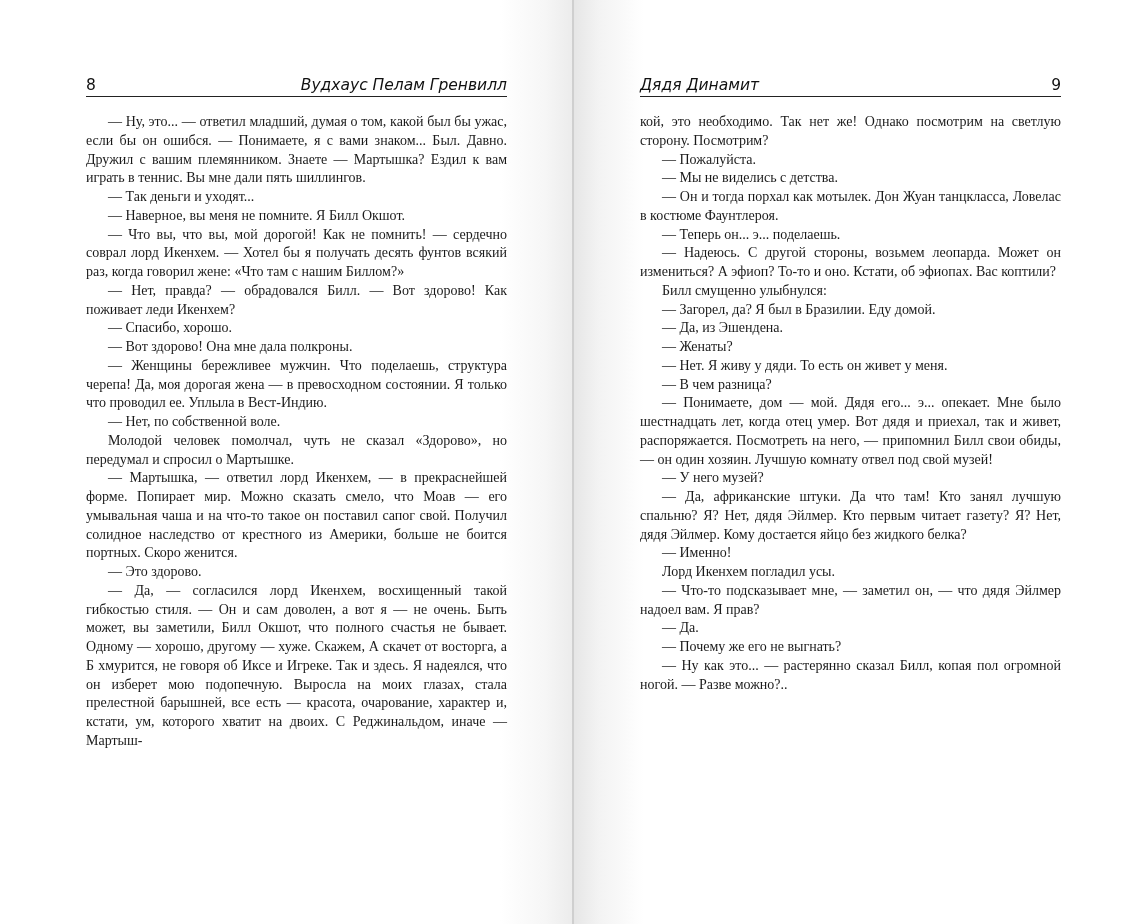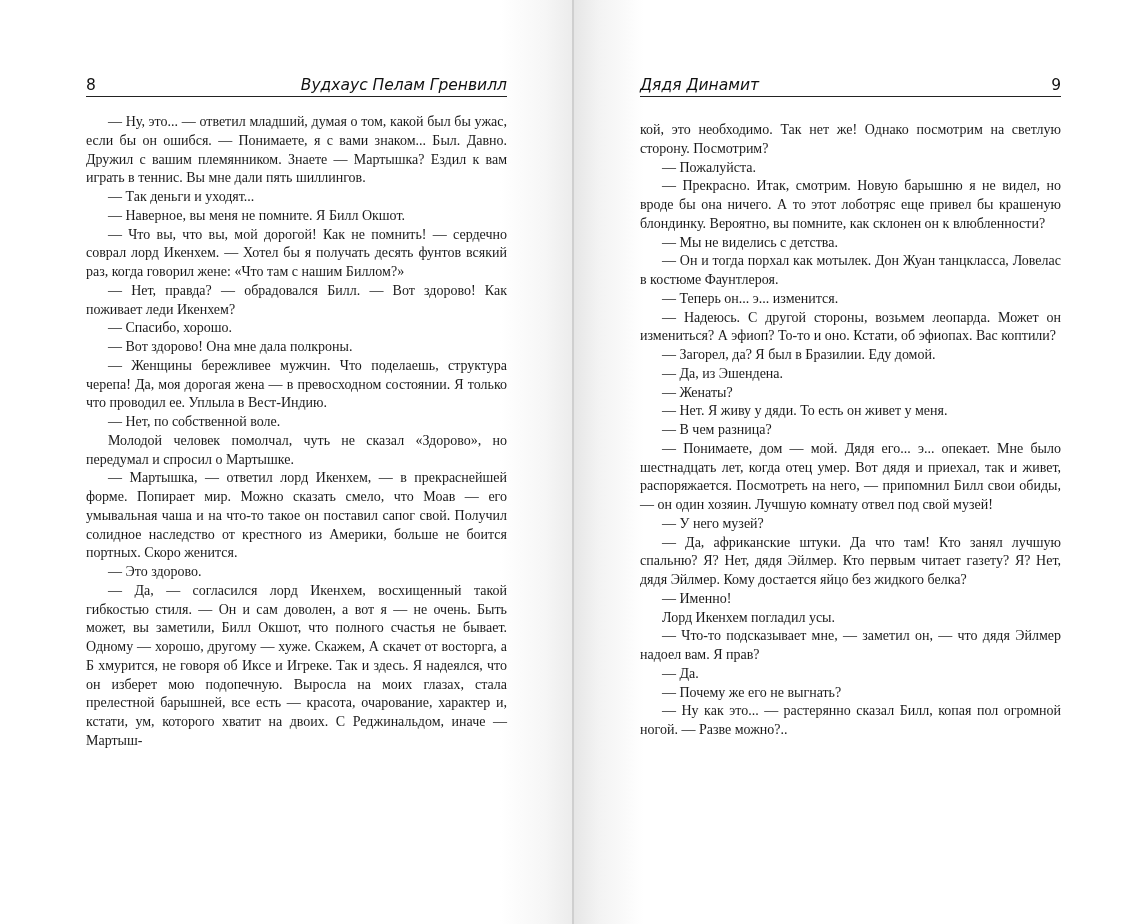--- a/index.html
+++ b/index.html
@@ -24,21 +24,21 @@
   .page-left .header { left: 86px; width: 421px; }
   .page-right .header { left: 66px; width: 421px; }
   .header .title { font-style: italic; }
   .header .num { font-style: normal; }
 
   .body-text { position: absolute; top: 113px; width: 421px;
     font-size: 14px; line-height: 18.75px; text-align: justify; }
   .page-left .body-text { left: 86px; }
   .page-right .body-text { left: 66px; }
   .body-text p { margin: 0; text-indent: 22px; }
-  .body-text p.cont { text-indent: 0; margin-top: 8px; }
+  .body-text p.cont { text-indent: 0; }
 </style>
 </head>
 <body>
 
 <div class="spread">
   <div class="page page-left">
     <div class="header">
       <span class="num">8</span>
       <span class="title">Вудхаус Пелам Гренвилл</span>
     </div>
@@ -62,25 +62,25 @@
   <div class="spine"></div>
 
   <div class="page page-right">
     <div class="header">
       <span class="title">Дядя Динамит</span>
       <span class="num">9</span>
     </div>
     <div class="body-text">
       <p class="cont">кой, это необходимо. Так нет же! Однако посмотрим на светлую сторону. Посмотрим?</p>
       <p>— Пожалуйста.</p>
-      <p>— Прекрасно. Итак, смотрим. Новую барышню я не видел, но вроде бы она ничего. А то этот лоботряс еще привел бы крашеную блондинку. Вероятно, вы помните, как склонен он к влюбленности?</p>
       <p>— Мы не виделись с детства.</p>
       <p>— Он и тогда порхал как мотылек. Дон Жуан танцкласса, Ловелас в костюме Фаунтлероя.</p>
-      <p>— Теперь он... э... изменится.</p>
+      <p>— Теперь он... э... поделаешь.</p>
       <p>— Надеюсь. С другой стороны, возьмем леопарда. Может он измениться? А эфиоп? То-то и оно. Кстати, об эфиопах. Вас коптили?</p>
+      <p>Билл смущенно улыбнулся:</p>
       <p>— Загорел, да? Я был в Бразилии. Еду домой.</p>
       <p>— Да, из Эшендена.</p>
       <p>— Женаты?</p>
       <p>— Нет. Я живу у дяди. То есть он живет у меня.</p>
       <p>— В чем разница?</p>
       <p>— Понимаете, дом — мой. Дядя его... э... опекает. Мне было шестнадцать лет, когда отец умер. Вот дядя и приехал, так и живет, распоряжается. Посмотреть на него, — припомнил Билл свои обиды, — он один хозяин. Лучшую комнату отвел под свой музей!</p>
       <p>— У него музей?</p>
       <p>— Да, африканские штуки. Да что там! Кто занял лучшую спальню? Я? Нет, дядя Эйлмер. Кто первым читает газету? Я? Нет, дядя Эйлмер. Кому достается яйцо без жидкого белка?</p>
       <p>— Именно!</p>
       <p>Лорд Икенхем погладил усы.</p>

